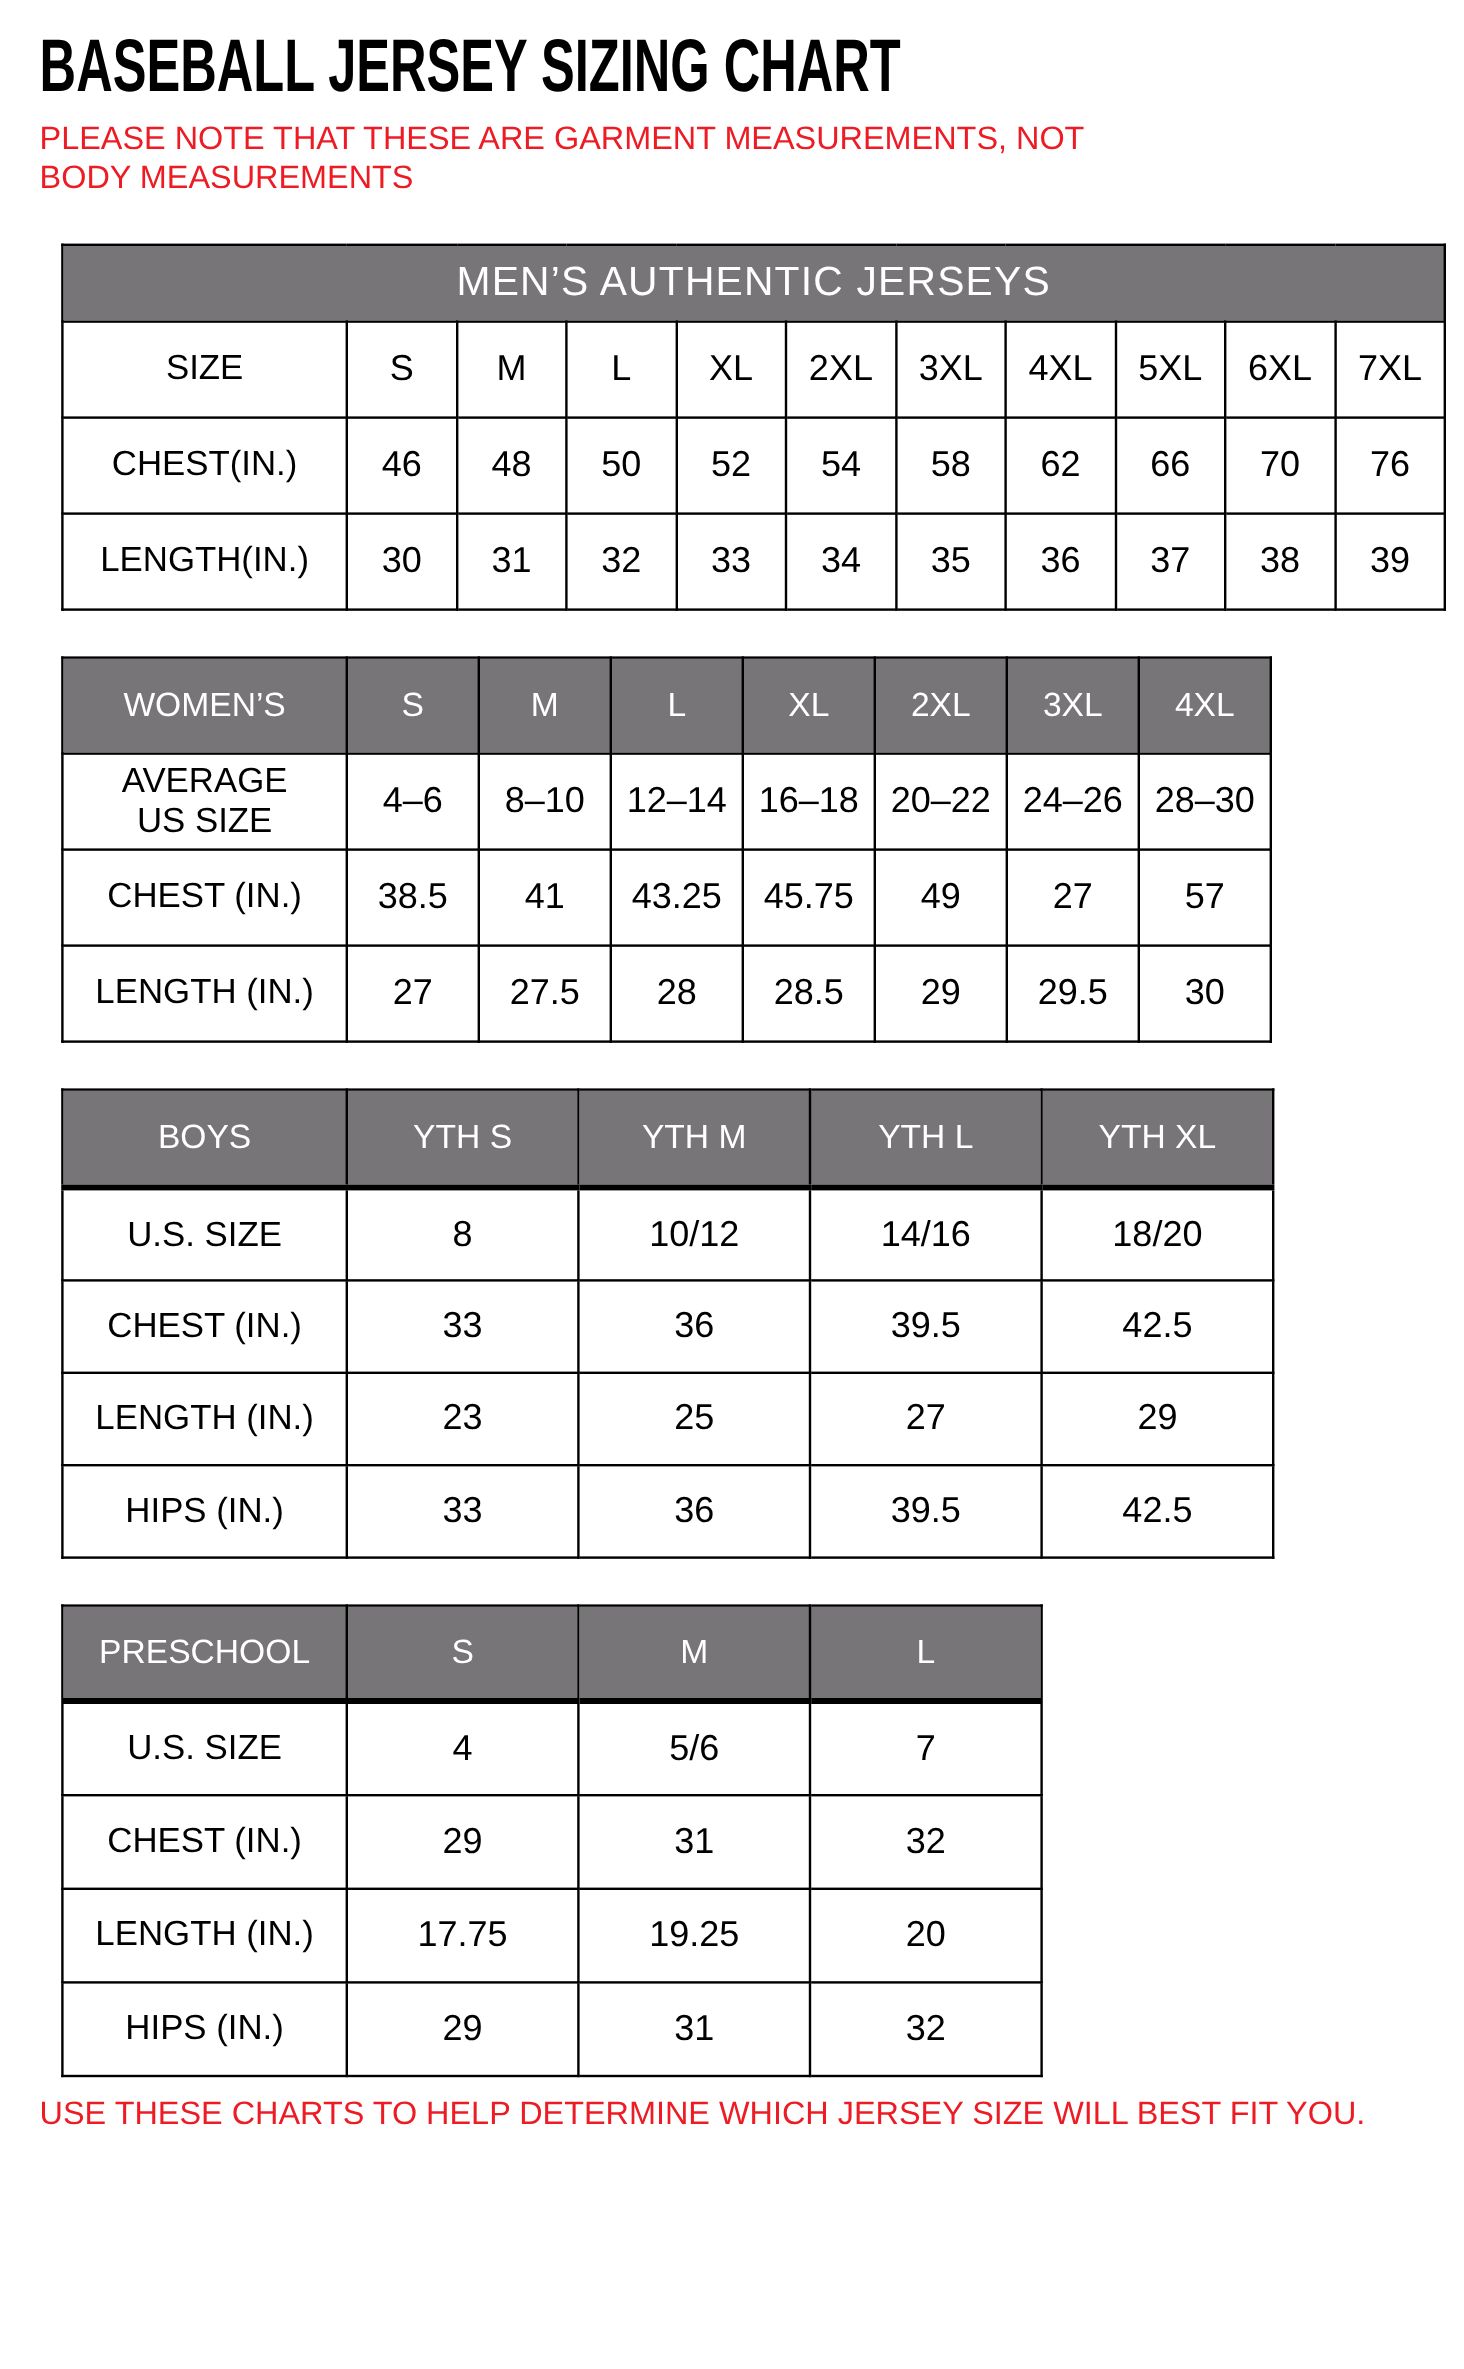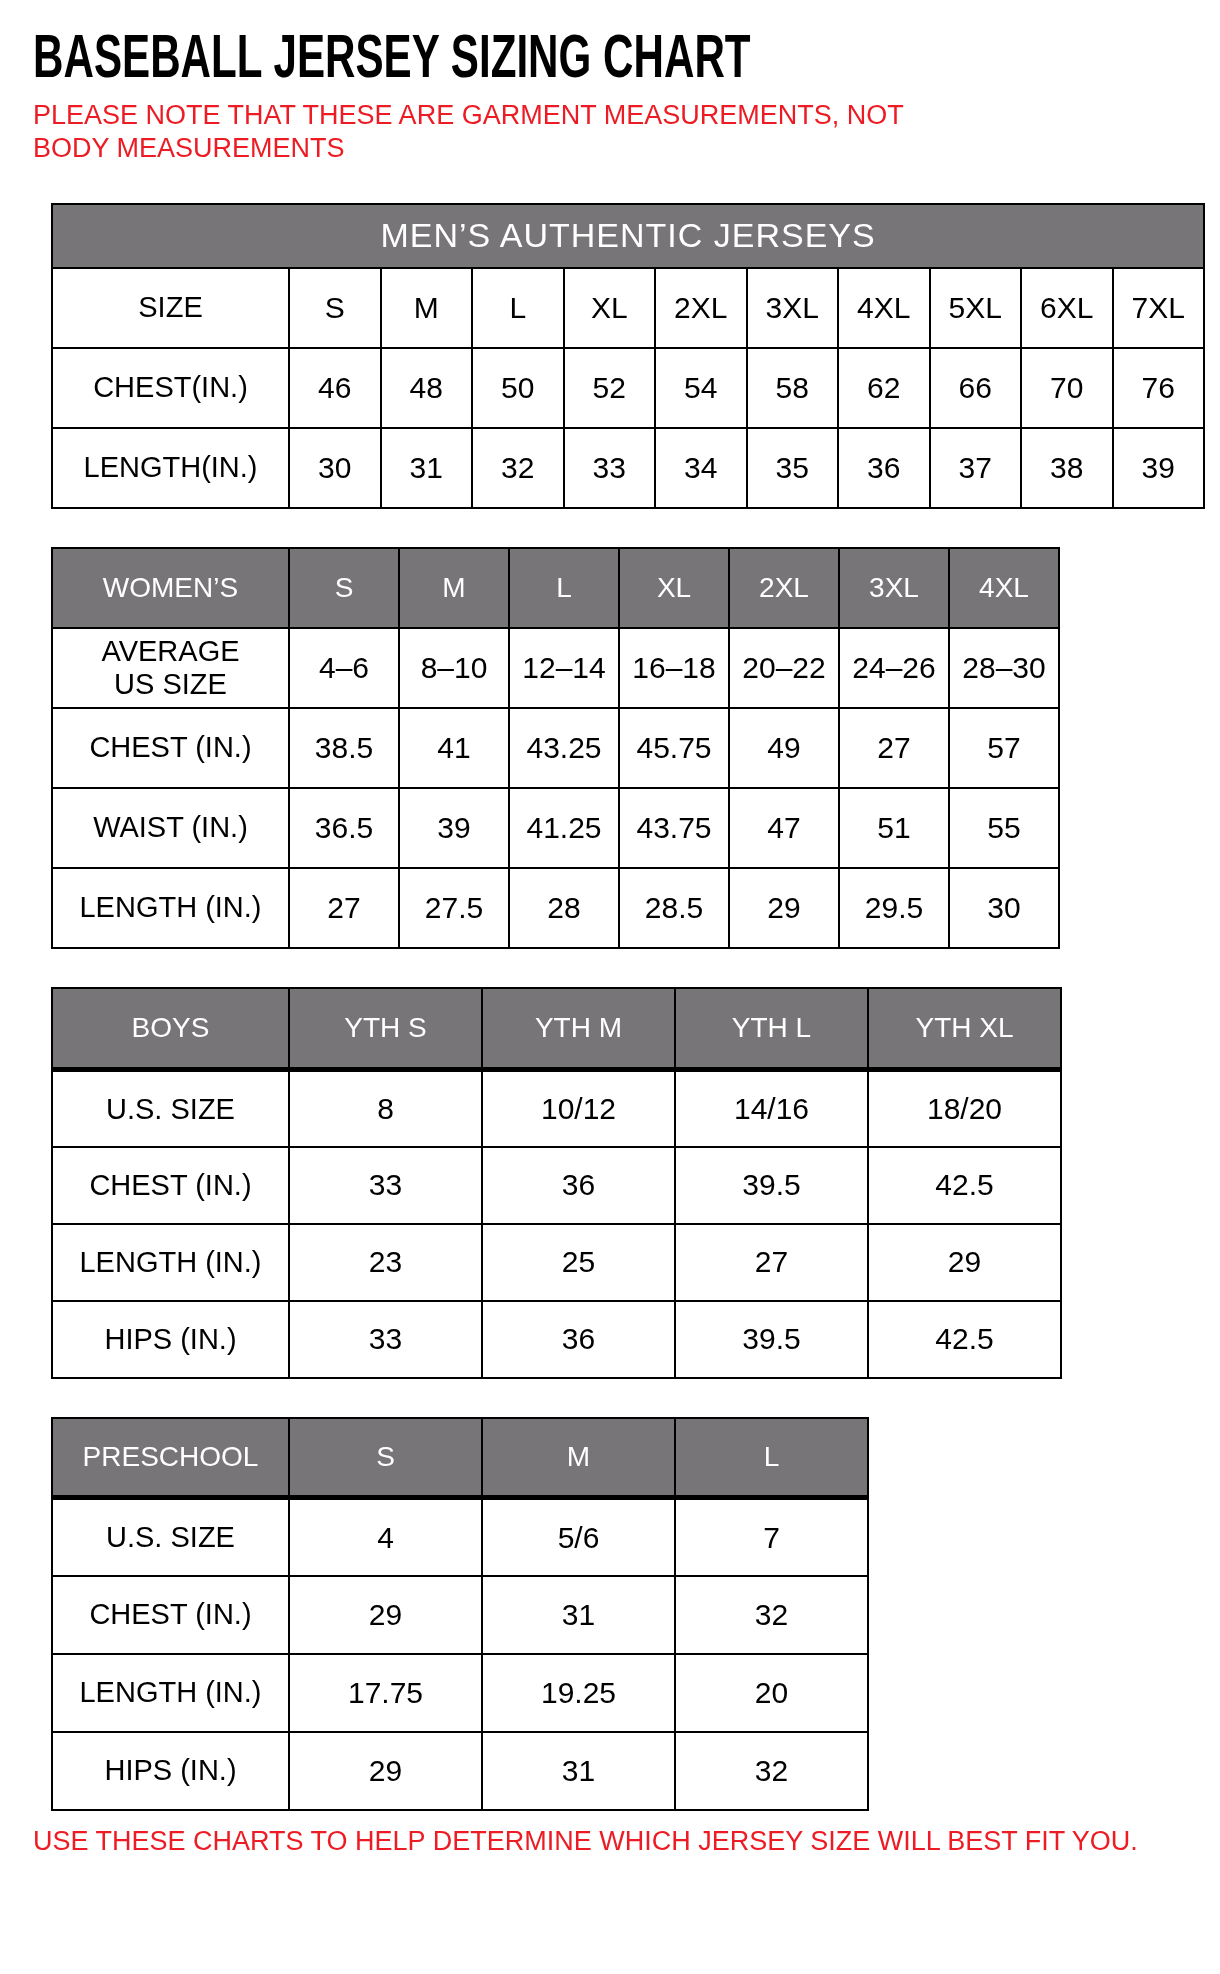--- a/index.html
+++ b/index.html
@@ -175,30 +175,20 @@
           <td class="lbl">CHEST (IN.)</td>
           <td>38.5</td>
           <td>41</td>
           <td>43.25</td>
           <td>45.75</td>
           <td>49</td>
           <td>27</td>
           <td>57</td>
         </tr>
         <tr>
-          <td class="lbl">WAIST (IN.)</td>
-          <td>36.5</td>
-          <td>39</td>
-          <td>41.25</td>
-          <td>43.75</td>
-          <td>47</td>
-          <td>51</td>
-          <td>55</td>
-        </tr>
-        <tr>
           <td class="lbl">LENGTH (IN.)</td>
           <td>27</td>
           <td>27.5</td>
           <td>28</td>
           <td>28.5</td>
           <td>29</td>
           <td>29.5</td>
           <td>30</td>
         </tr>
       </tbody>

